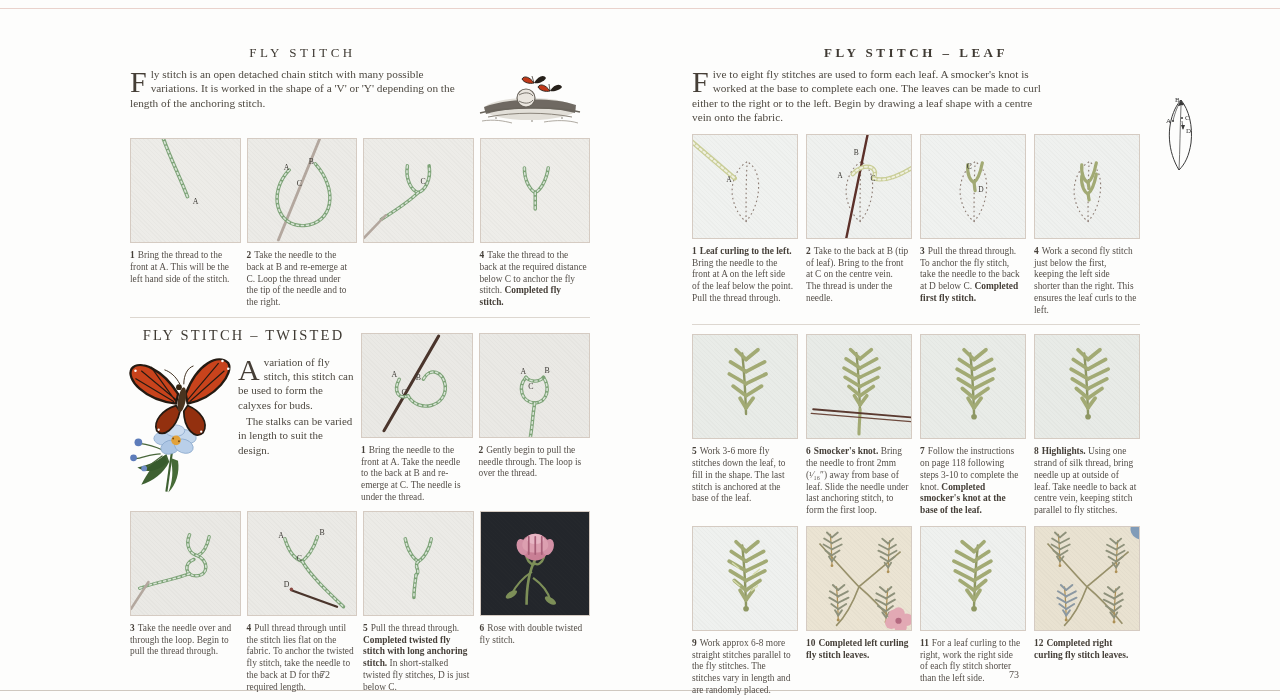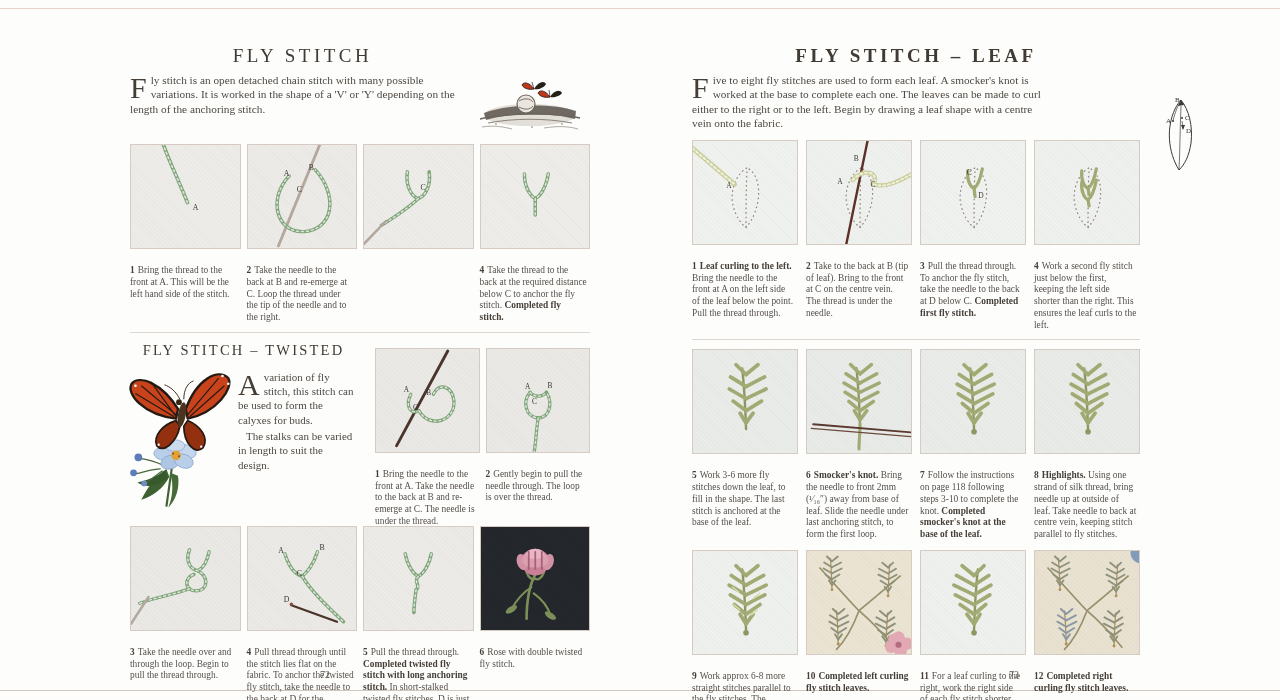--- a/index.html
+++ b/index.html
@@ -6,47 +6,47 @@
   body{font-family:"Liberation Serif","DejaVu Serif",serif;color:#4f4a42;}
   .spread{position:relative;width:1280px;height:700px;background:#fdfdfc;overflow:hidden;}
   .edge{position:absolute;left:0;width:100%;height:1px;}
   .edge.top{top:8px;background:#e9d2cc;}
   .edge.bottom{top:690px;background:#cfc8c0;}
 
   .page{position:absolute;top:0;height:100%;}
   .page.left{left:130px;width:460px;}
   .page.right{left:692px;width:448px;}
 
-  h1.title{margin:45px 0 6px 0;font-weight:normal;font-size:19px;letter-spacing:3.5px;
+  h1.title{margin:45px 0 6px 0;font-weight:normal;font-size:13px;letter-spacing:3.5px;
     color:#3f3a33;text-align:center;}
   .page.left h1.title{width:345px;}
   .page.right h1.title{width:100%;font-weight:bold;}
 
   .intro-row{display:flex;align-items:flex-start;}
   .intro{font-size:11.3px;line-height:1.28;color:#4f4a42;margin:0;}
   .page.left .intro{width:336px;}
   .page.right .intro{width:354px;}
   .dc{float:left;font-size:30px;line-height:25px;margin:2px 4px 0 0;color:#453e36;}
   .vignette{width:112px;height:58px;margin:4px 0 0 8px;flex:none;}
 
   .steps-grid{display:grid;margin-top:9px;}
   .cols4{grid-template-columns:repeat(4,1fr);column-gap:6px;}
   .page.right .cols4{column-gap:8px;}
   .cols2{grid-template-columns:repeat(2,1fr);column-gap:6px;}
   figure.step{margin:0;}
   .photo{height:105px;border:1px solid #d5cbc2;box-sizing:border-box;position:relative;overflow:hidden;
     background-image:repeating-linear-gradient(45deg,rgba(90,90,80,0.03) 0 1px,transparent 1px 3px);}
   .photo svg{position:absolute;inset:0;width:100%;height:100%;}
-  figcaption{margin-top:16px;font-size:9.4px;line-height:1.25;color:#56504a;padding-right:3px;}
+  figcaption{margin-top:7px;font-size:9.4px;line-height:1.25;color:#56504a;padding-right:3px;}
   figcaption .num{font-weight:bold;margin-right:3px;color:#453f38;}
   figcaption b{color:#453f38;font-family:Liberation Serif, serif;}
 
   .rule{border:0;border-top:1px solid #ddd7d0;margin:8px 0 6px 0;}
 
-  .twisted{display:flex;column-gap:18px;height:178px;margin-top:2px;}
+  .twisted{display:flex;column-gap:4px;height:178px;margin-top:2px;}
   .tw-left{width:227px;flex:none;}
   h2.subtitle{margin:3px 0 5px 0;font-weight:normal;font-size:14.5px;letter-spacing:2.2px;
     color:#3f3a33;text-align:center;white-space:nowrap;}
   .tw-body{display:flex;}
   .butterfly{width:116px;height:146px;flex:none;margin-left:-10px;}
   .tw-intro{font-size:11px;line-height:1.3;margin:6px 0 0 2px;}
   .tw-intro p{margin:0;}
   .tw-intro p.second{text-indent:8px;margin-top:2px;}
   .tw-right{flex:1;}
 

